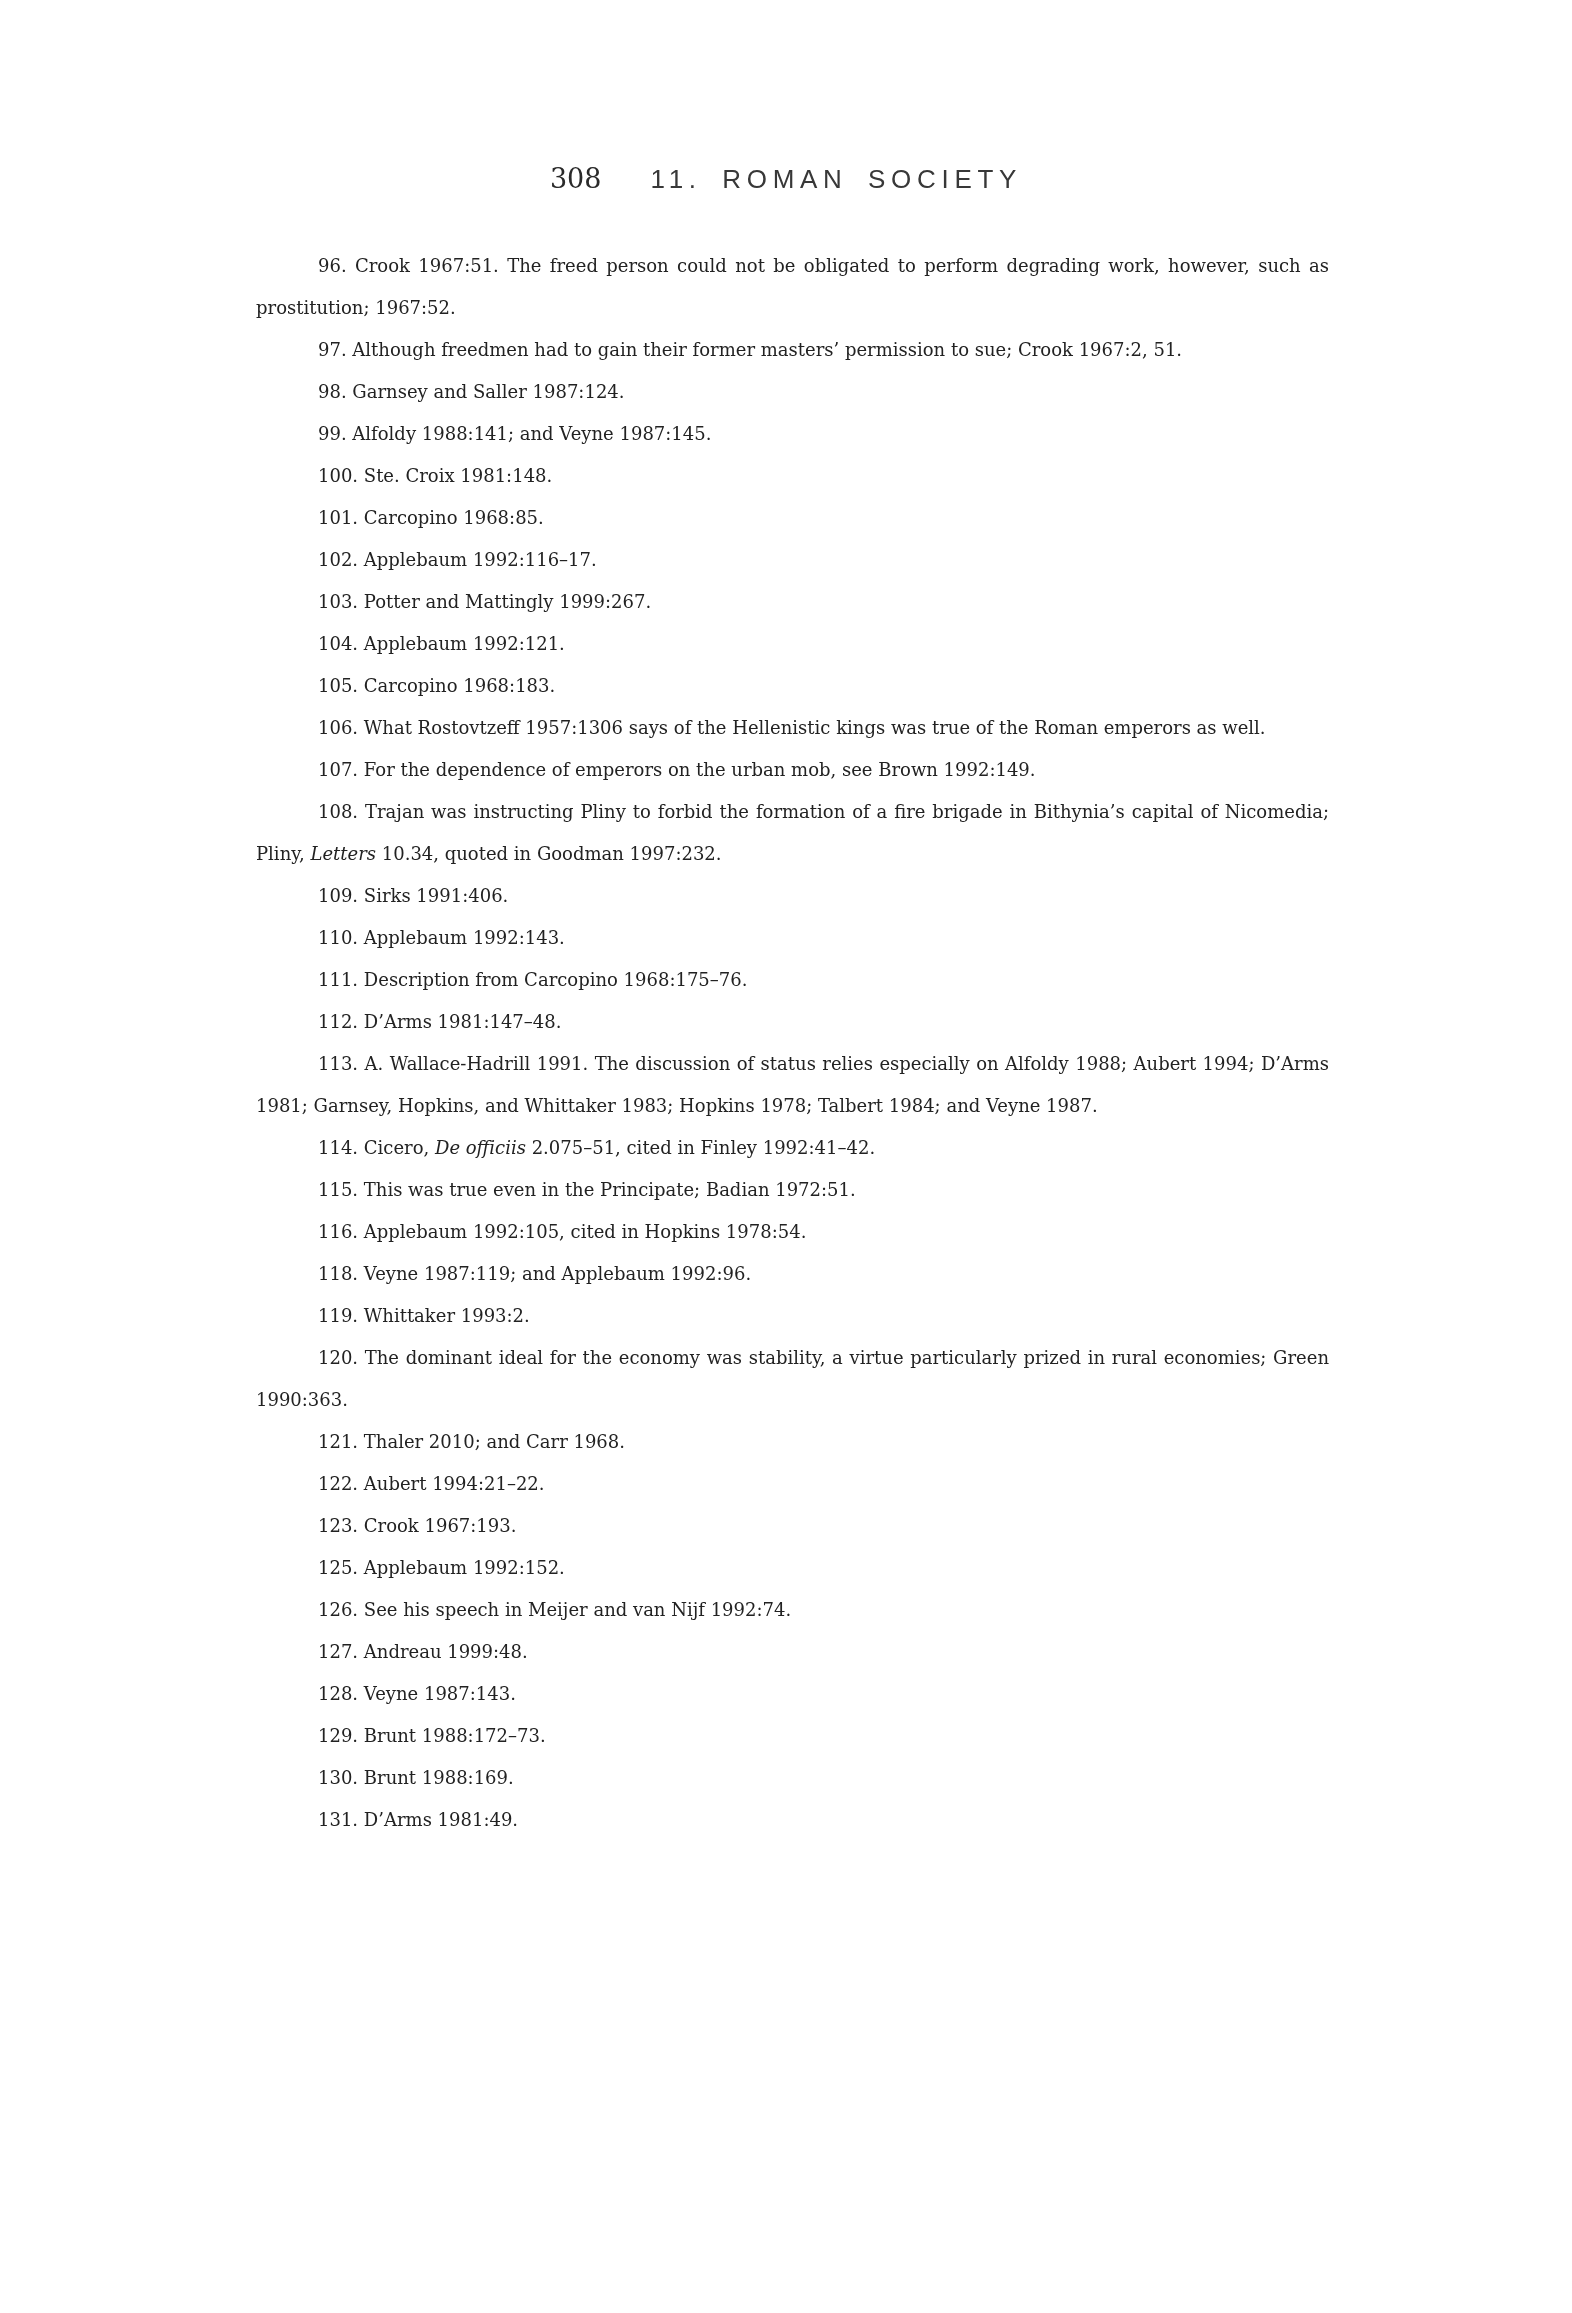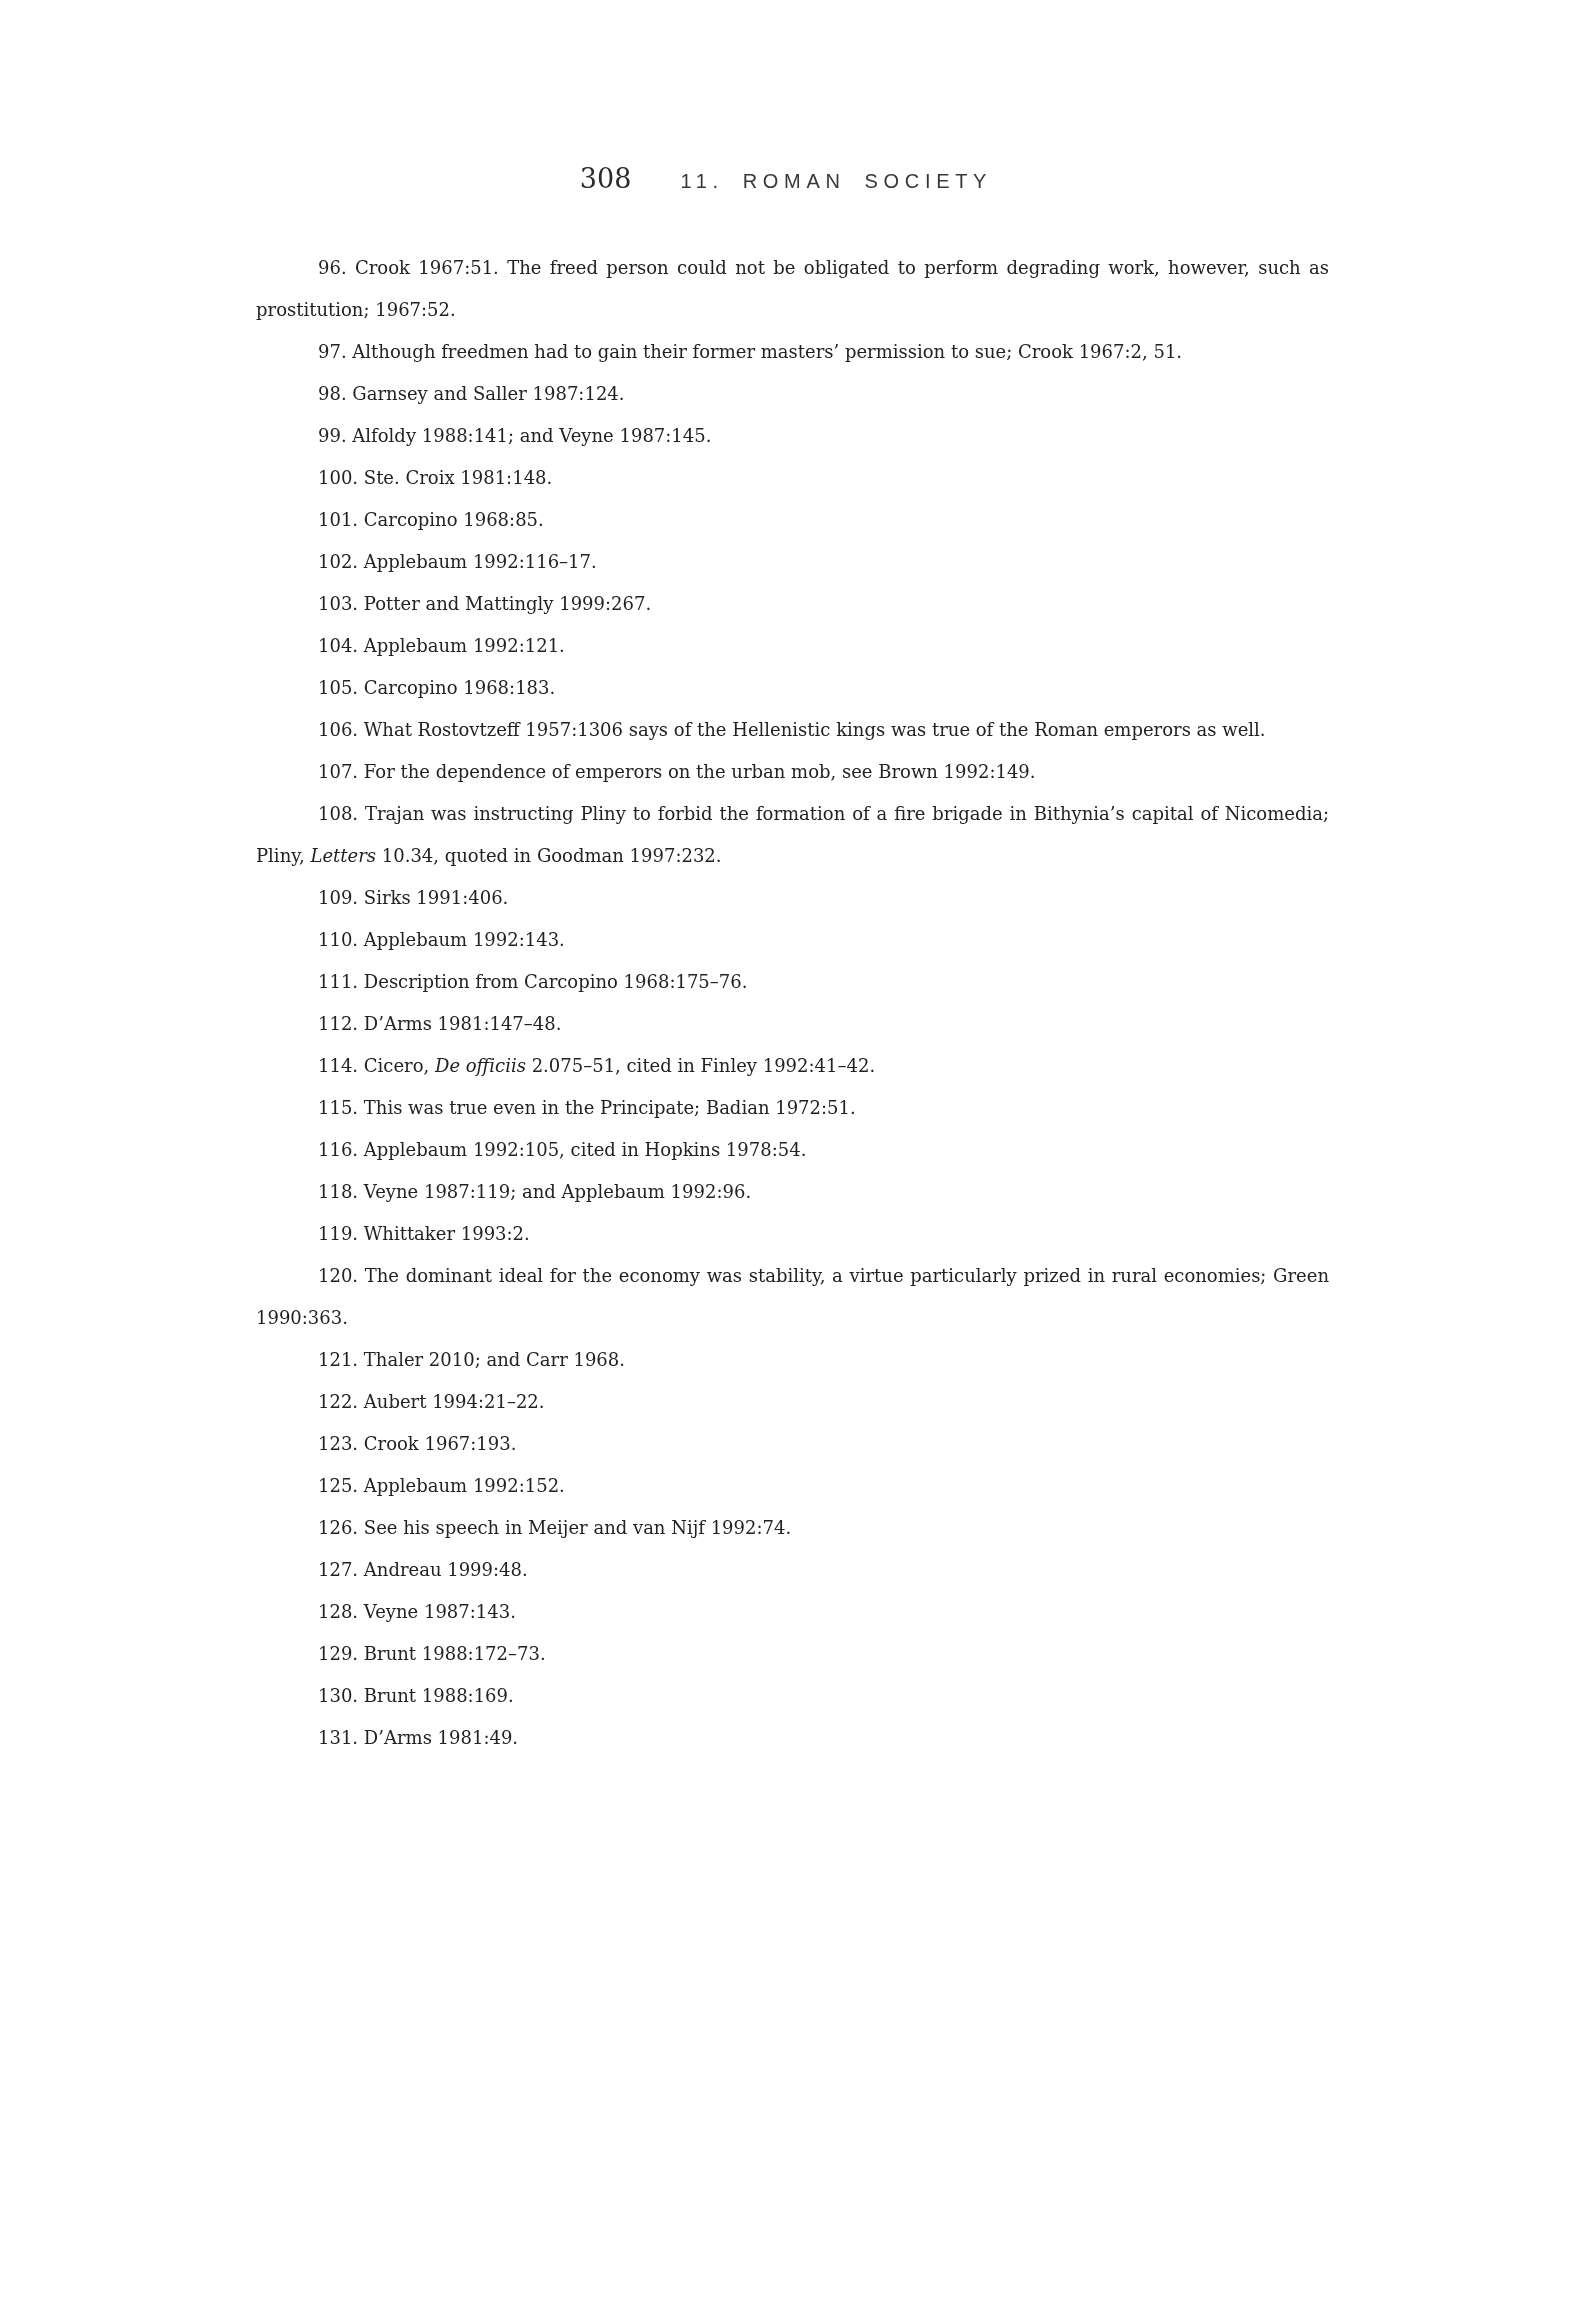--- a/index.html
+++ b/index.html
@@ -27,21 +27,21 @@
     color: #2e2e2e;
   }
   .page-num {
     font-family: "DejaVu Serif", serif;
     font-size: 27px;
     line-height: 29px;
     color: #2a2a2a;
   }
   .chapter {
     font-family: "Liberation Sans", "DejaVu Sans", sans-serif;
-    font-size: 20px;
+    font-size: 26px;
     line-height: 27px;
     letter-spacing: 5.7px;
     color: #383838;
     word-spacing: 7.6px;
   }
   .notes {
     margin-top: 52px;
     margin-left: 256px;
     width: 1073px;
   }
@@ -76,20 +76,21 @@
       <p class="note"><span>103. Potter and Mattingly 1999:267.</span></p>
       <p class="note"><span>104. Applebaum 1992:121.</span></p>
       <p class="note"><span>105. Carcopino 1968:183.</span></p>
       <p class="note"><span>106. What Rostovtzeff 1957:1306 says of the Hellenistic kings was true of the Roman emperors as well.</span></p>
       <p class="note"><span>107. For the dependence of emperors on the urban mob, see Brown 1992:149.</span></p>
       <p class="note"><span>108. Trajan was instructing Pliny to forbid the formation of a fire brigade in Bithynia’s capital of Nicomedia; Pliny, </span><i>Letters</i><span> 10.34, quoted in Goodman 1997:232.</span></p>
       <p class="note"><span>109. Sirks 1991:406.</span></p>
       <p class="note"><span>110. Applebaum 1992:143.</span></p>
       <p class="note"><span>111. Description from Carcopino 1968:175–76.</span></p>
       <p class="note"><span>112. D’Arms 1981:147–48.</span></p>
+      <p class="note"><span>113. A. Wallace-Hadrill 1991. The discussion of status relies especially on Alfoldy 1988; Aubert 1994; D’Arms 1981; Garnsey, Hopkins, and Whittaker 1983; Hopkins 1978; Talbert 1984; and Veyne 1987.</span></p>
       <p class="note"><span>114. Cicero, </span><i>De officiis</i><span> 2.075–51, cited in Finley 1992:41–42.</span></p>
       <p class="note"><span>115. This was true even in the Principate; Badian 1972:51.</span></p>
       <p class="note"><span>116. Applebaum 1992:105, cited in Hopkins 1978:54.</span></p>
       <p class="note"><span>118. Veyne 1987:119; and Applebaum 1992:96.</span></p>
       <p class="note"><span>119. Whittaker 1993:2.</span></p>
       <p class="note"><span>120. The dominant ideal for the economy was stability, a virtue particularly prized in rural economies; Green 1990:363.</span></p>
       <p class="note"><span>121. Thaler 2010; and Carr 1968.</span></p>
       <p class="note"><span>122. Aubert 1994:21–22.</span></p>
       <p class="note"><span>123. Crook 1967:193.</span></p>
       <p class="note"><span>125. Applebaum 1992:152.</span></p>

